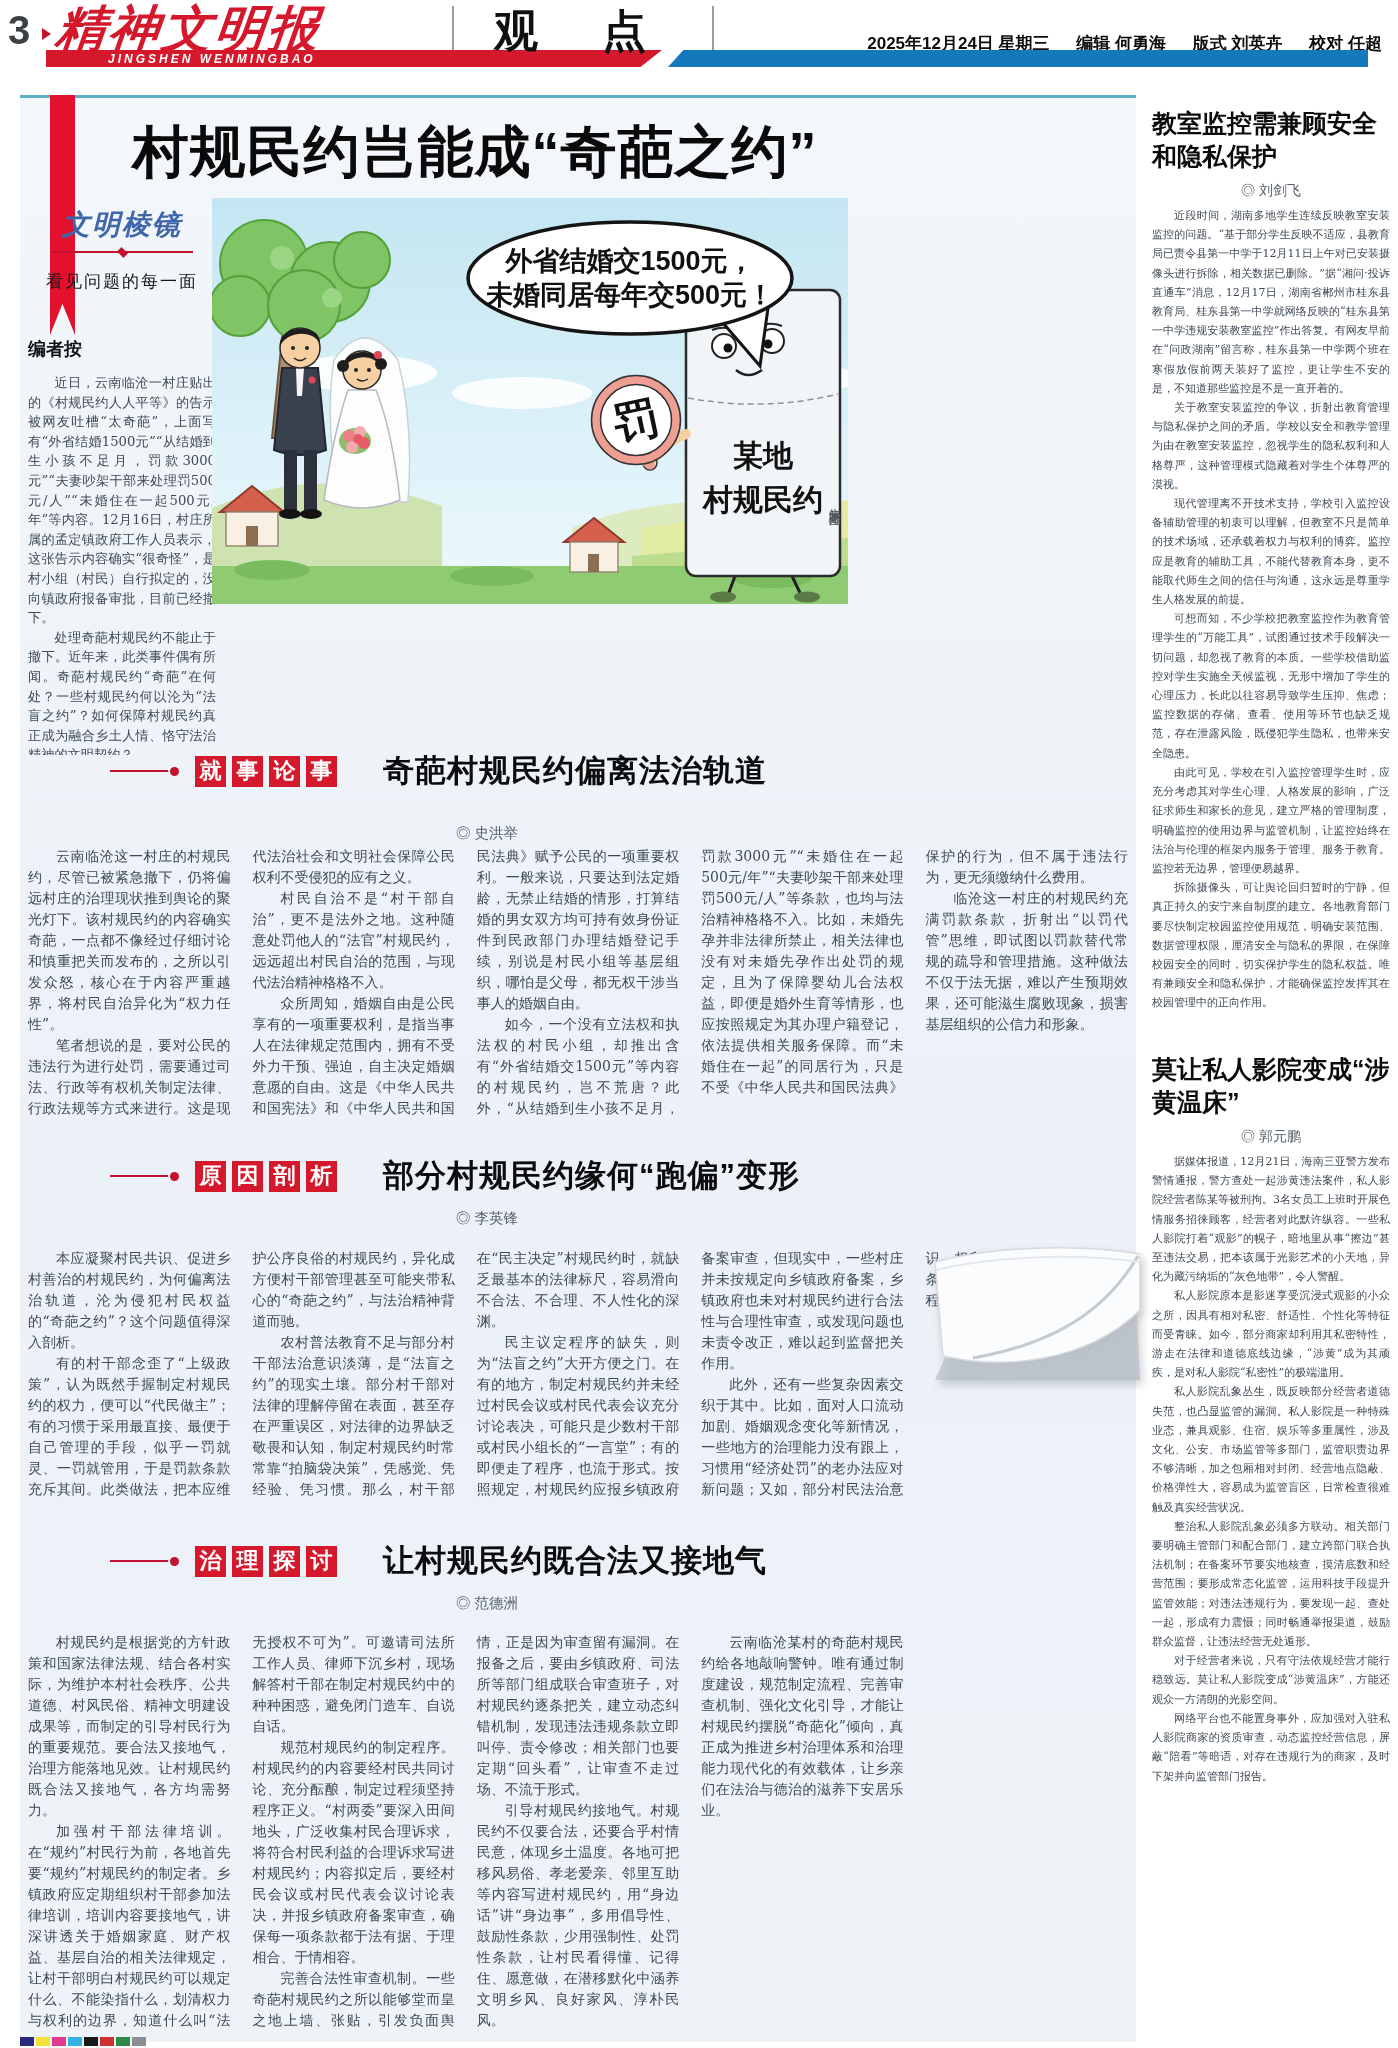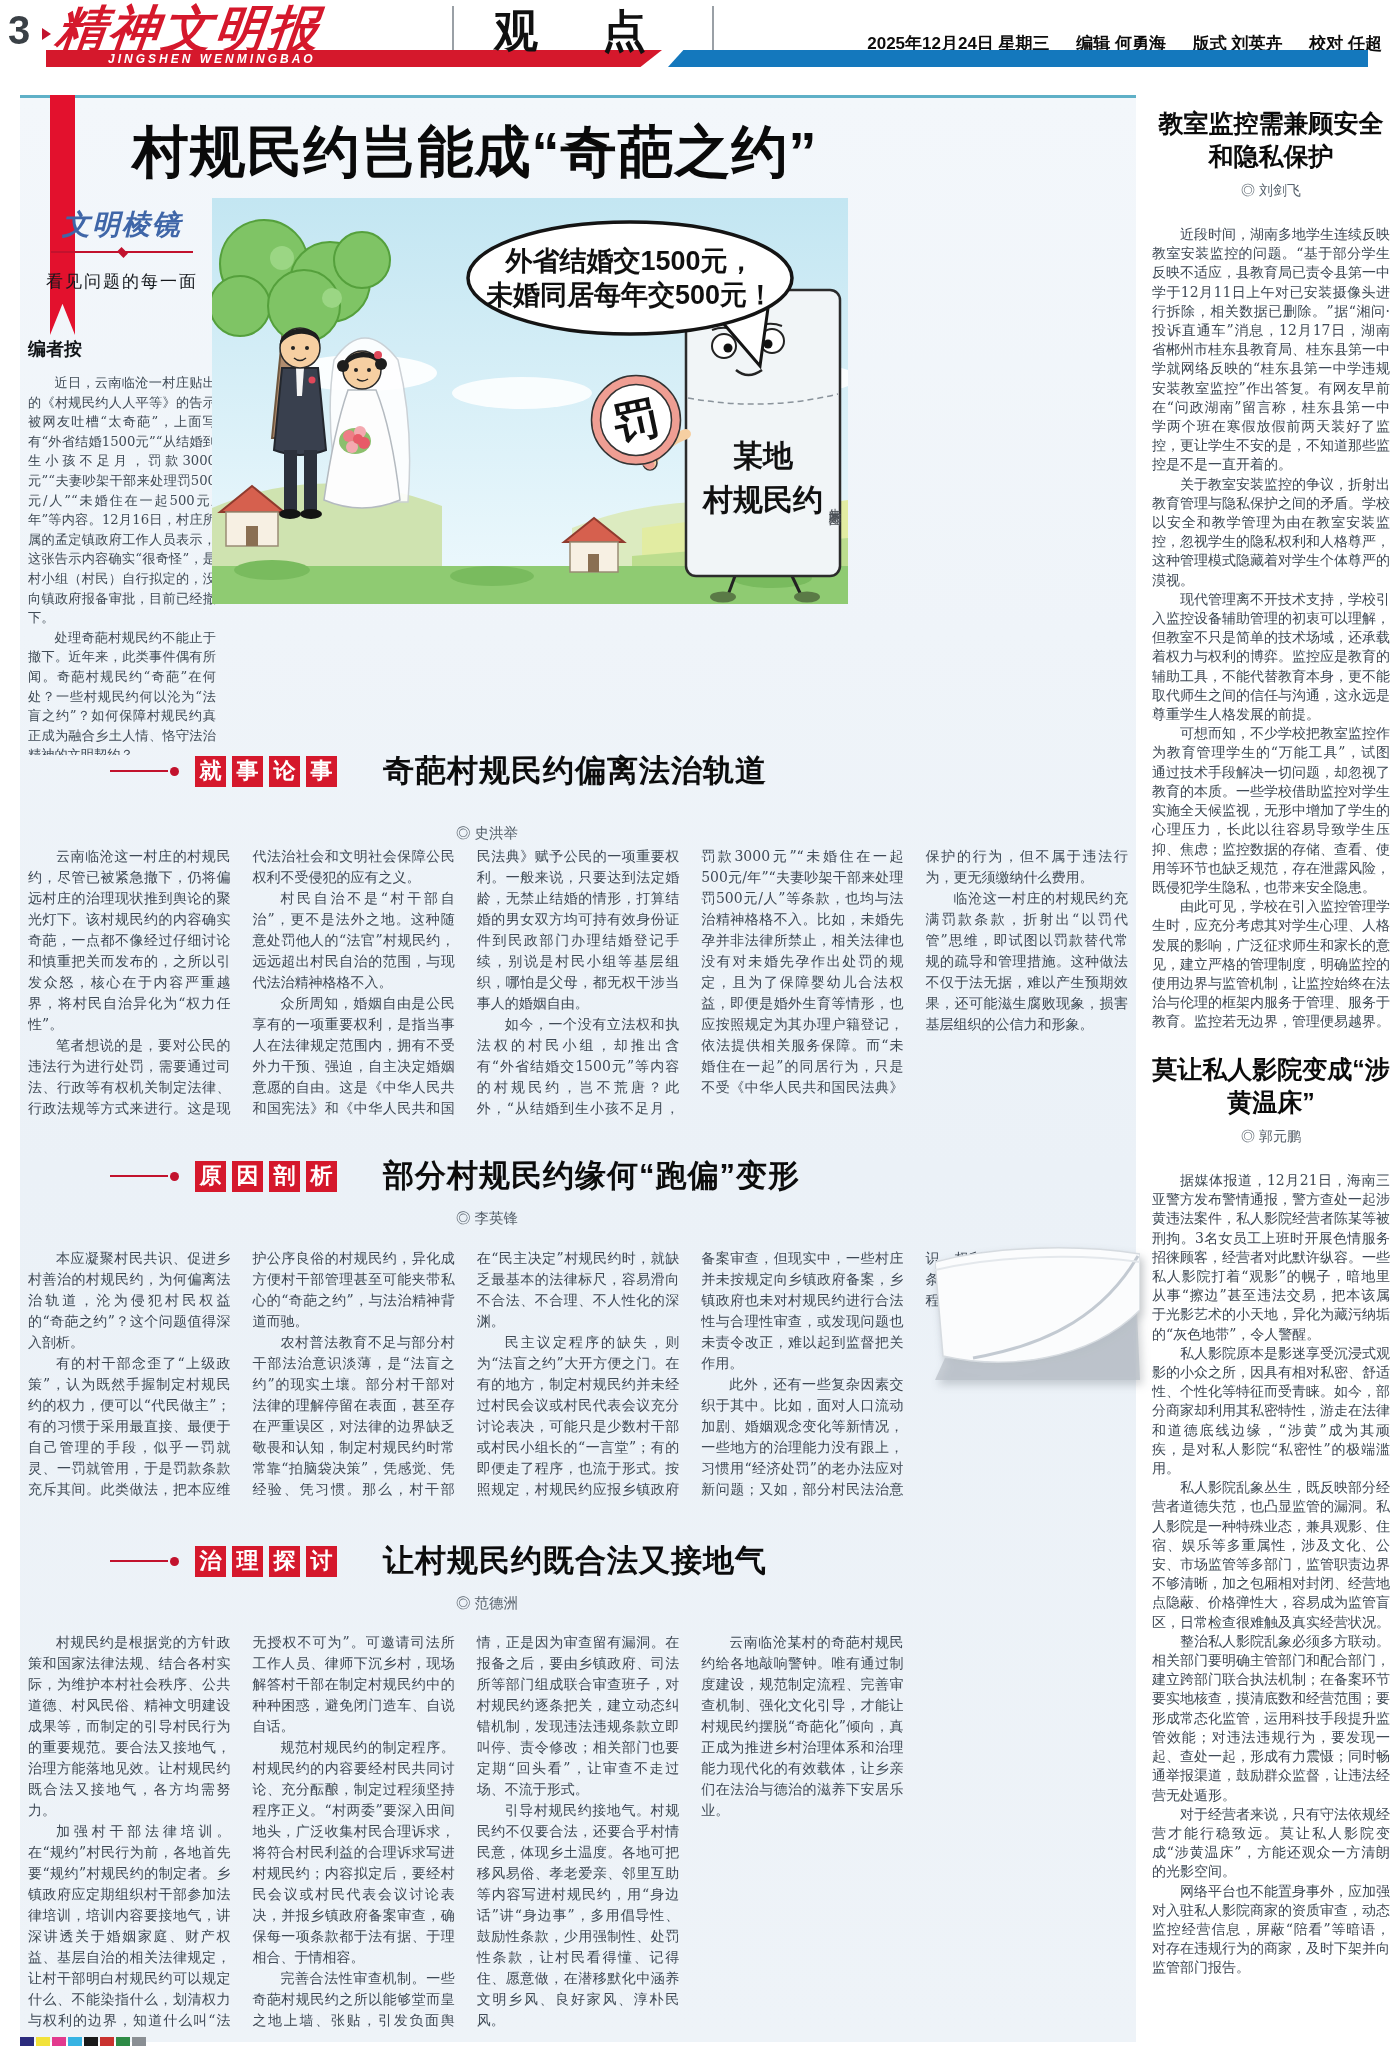--- a/index.html
+++ b/index.html
@@ -57,24 +57,24 @@
   .sec-author{position:absolute;left:252px;width:430px;text-align:center;font-size:14.5px;color:#55606a;}
   .sec-body{position:absolute;left:8px;width:1100px;overflow:hidden;
         column-count:5;column-gap:22px;column-fill:auto;
         font-family:"DejaVu Serif",serif;font-size:14px;line-height:21px;color:#3e4955;text-align:justify;}
   .sec-body p{margin:0;text-indent:2em;}
   .curl{position:absolute;left:915px;top:1142px;width:205px;height:140px;z-index:5;
         filter:drop-shadow(3px 5px 4px rgba(40,50,60,.28));}
   
   .sidebar{position:absolute;left:1152px;top:95px;width:238px;}
   .side-article{position:absolute;left:0;width:238px;}
-  .side-title{font-size:25px;line-height:33px;font-weight:900;color:#0b0b0b;text-align:center;}
+  .side-title{font-size:25px;line-height:33px;font-weight:900;color:#0b0b0b;}
   .side-author{margin-top:9px;text-align:center;font-size:14px;color:#55606a;}
-  .side-body{margin-top:25px;overflow:hidden;font-family:"DejaVu Serif",serif;
-        font-size:14px;line-height:19.2px;color:#3e4955;text-align:justify;}
+  .side-body{margin-top:6px;overflow:hidden;font-family:"DejaVu Serif",serif;
+        font-size:11px;line-height:19.2px;color:#3e4955;text-align:justify;}
   .side-body p{margin:0;text-indent:2em;}
   
   .reg-marks{position:absolute;left:20px;top:2037px;display:flex;}
   .reg-marks i{width:14px;height:9px;margin-right:2px;display:block;}
 </style>
 </head>
 <body>
 
 <div class="page">
 

